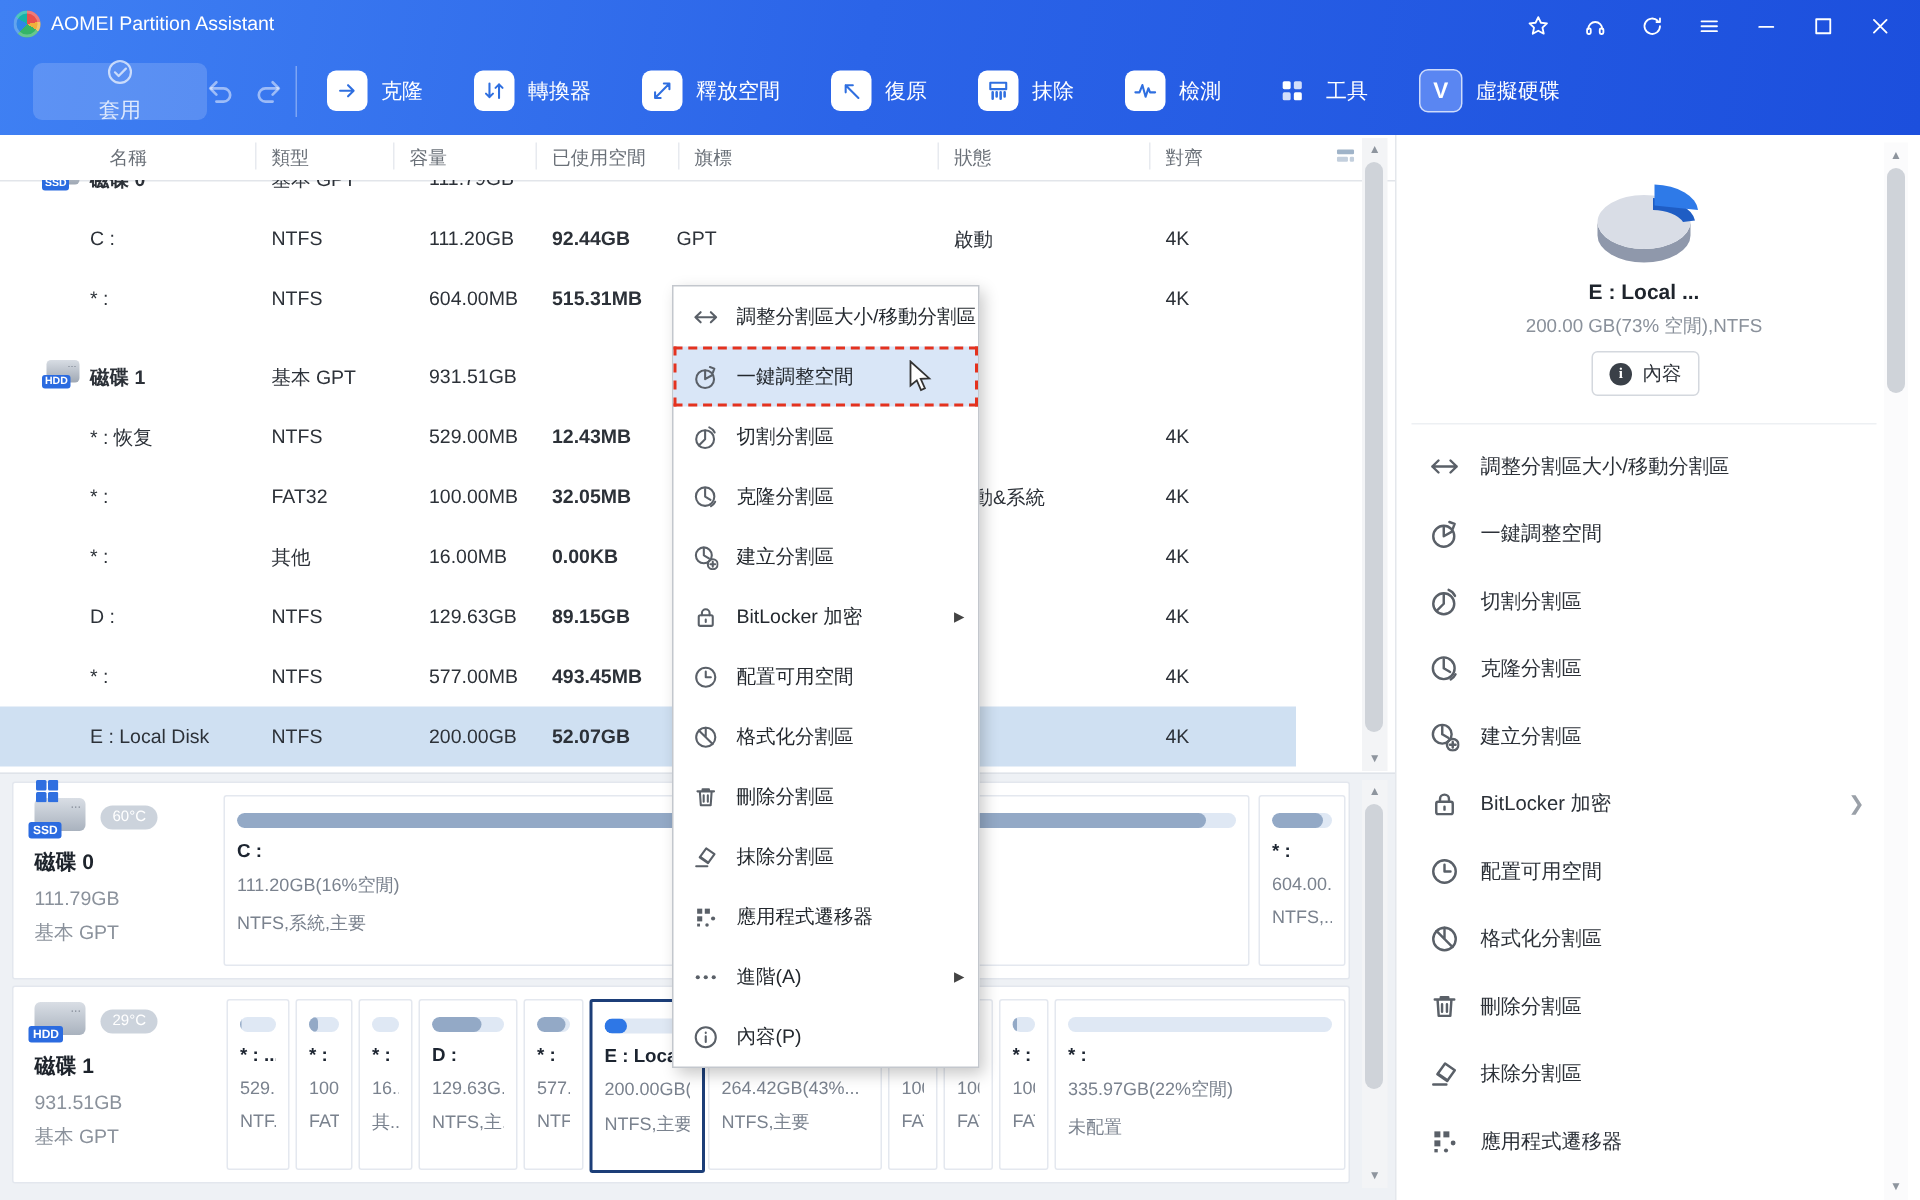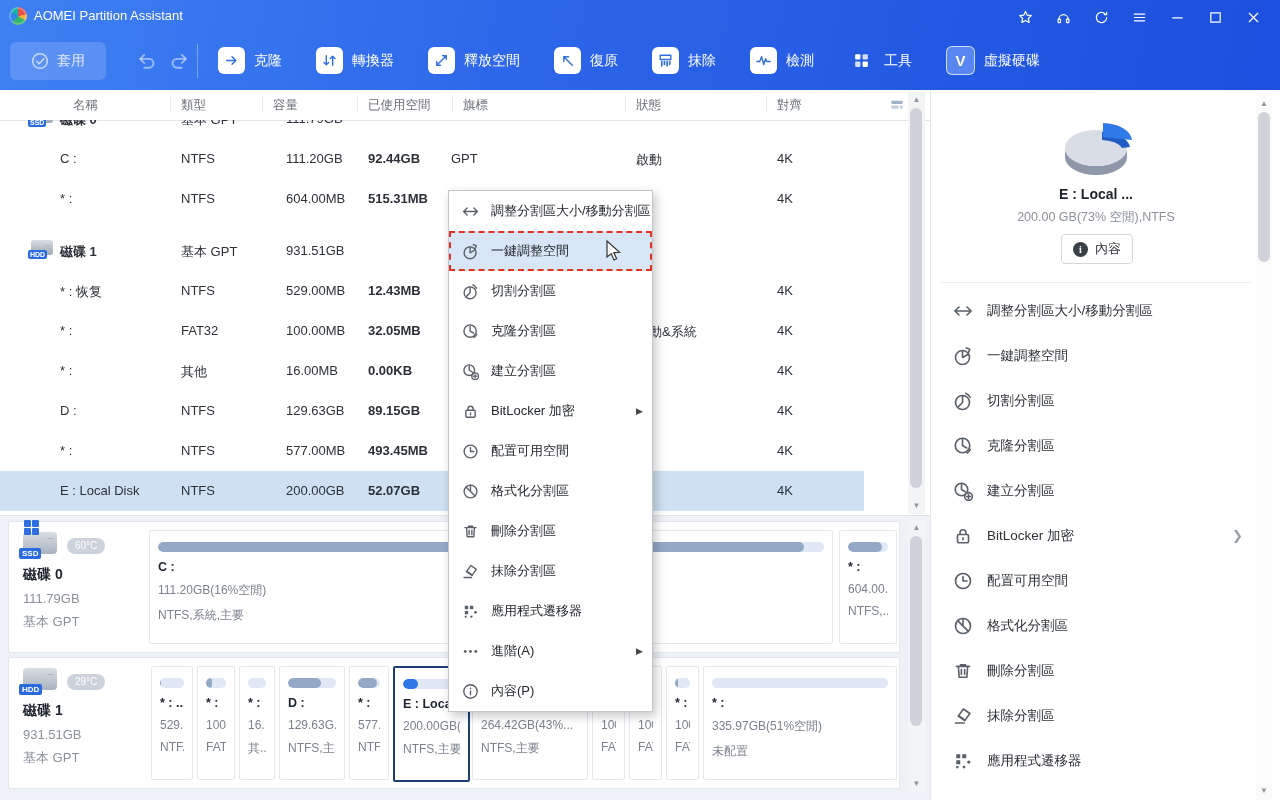--- a/index.html
+++ b/index.html
@@ -9,23 +9,23 @@
   .header{position:absolute;left:0;top:0;width:1280px;height:90px;
           background:linear-gradient(100deg,#3f80f3 0%,#2b64e8 45%,#1c4fdd 100%);}
   .logo{position:absolute;left:9px;top:7px;width:18px;height:18px;border-radius:50%;
         background:conic-gradient(#e8504c 0 22%,#f0b03c 22% 34%,#35b568 34% 62%,#2f86e8 62% 84%,#17b2a6 84%);
         box-shadow:inset 0 0 0 2px rgba(255,255,255,.25);}
   .apptitle{position:absolute;left:34px;top:8px;color:#fff;font-size:13px;}
   .winicons{position:absolute;right:8px;top:4px;display:flex;color:#fff;}
   .wbtn{width:38px;height:26px;display:flex;align-items:center;justify-content:center;}
   .wbtn svg{width:15px;height:15px;}
   
-  .applybtn{position:absolute;left:10px;top:42px;width:96px;height:38px;border-radius:6px;
+  .applybtn{position:absolute;left:22px;top:42px;width:116px;height:38px;border-radius:6px;
             background:rgba(255,255,255,.16);display:flex;align-items:center;justify-content:center;
-            gap:8px;color:rgba(255,255,255,.8);font-size:14px;}
+            gap:8px;color:rgba(255,255,255,.8);font-size:14px;flex-direction:column;}
   .applybtn svg{width:18px;height:18px;opacity:.85;}
   .histbtn{position:absolute;top:50px;width:22px;height:22px;color:rgba(255,255,255,.5);}
   .histbtn svg{width:22px;height:22px;}
   .tbdivider{position:absolute;left:197px;top:44px;width:1px;height:34px;background:rgba(255,255,255,.35);}
   .tbbar{position:absolute;left:218px;top:46px;display:flex;gap:34px;}
   .tbbtn{display:flex;align-items:center;gap:9px;color:#fff;font-size:14px;}
   .tile{width:27px;height:27px;border-radius:6px;background:#fff;color:#2f6fe0;
         display:flex;align-items:center;justify-content:center;}
   .tile svg{width:17px;height:17px;}
   .tile.vd{background:#5a86f2;color:#fff;border:1px solid rgba(255,255,255,.7);font-weight:bold;font-size:15px;}
@@ -463,21 +463,21 @@
           </div>
         <div class="pname">* :</div>
         <div class="psize">100...</div>
         <div class="pfs">FAT...</div>
       </div>
       <div class="pblock" style="left:694px;width:192px;">
         <div class="pbar">
             <i style="width:0%"></i>
           </div>
         <div class="pname">* :</div>
-        <div class="psize">335.97GB(51%空閒)</div>
+        <div class="psize">335.97GB(22%空閒)</div>
         <div class="pfs">未配置</div>
       </div>
     </div>
   </div>
 
   <div class="sb" style="left:908px;top:520px;width:17px;height:272px;">
     <span class="arr" style="top:2px">▲</span>
     <span class="thumb" style="top:16px;height:190px;"></span>
     <span class="arr" style="bottom:2px">▼</span>
   </div>

